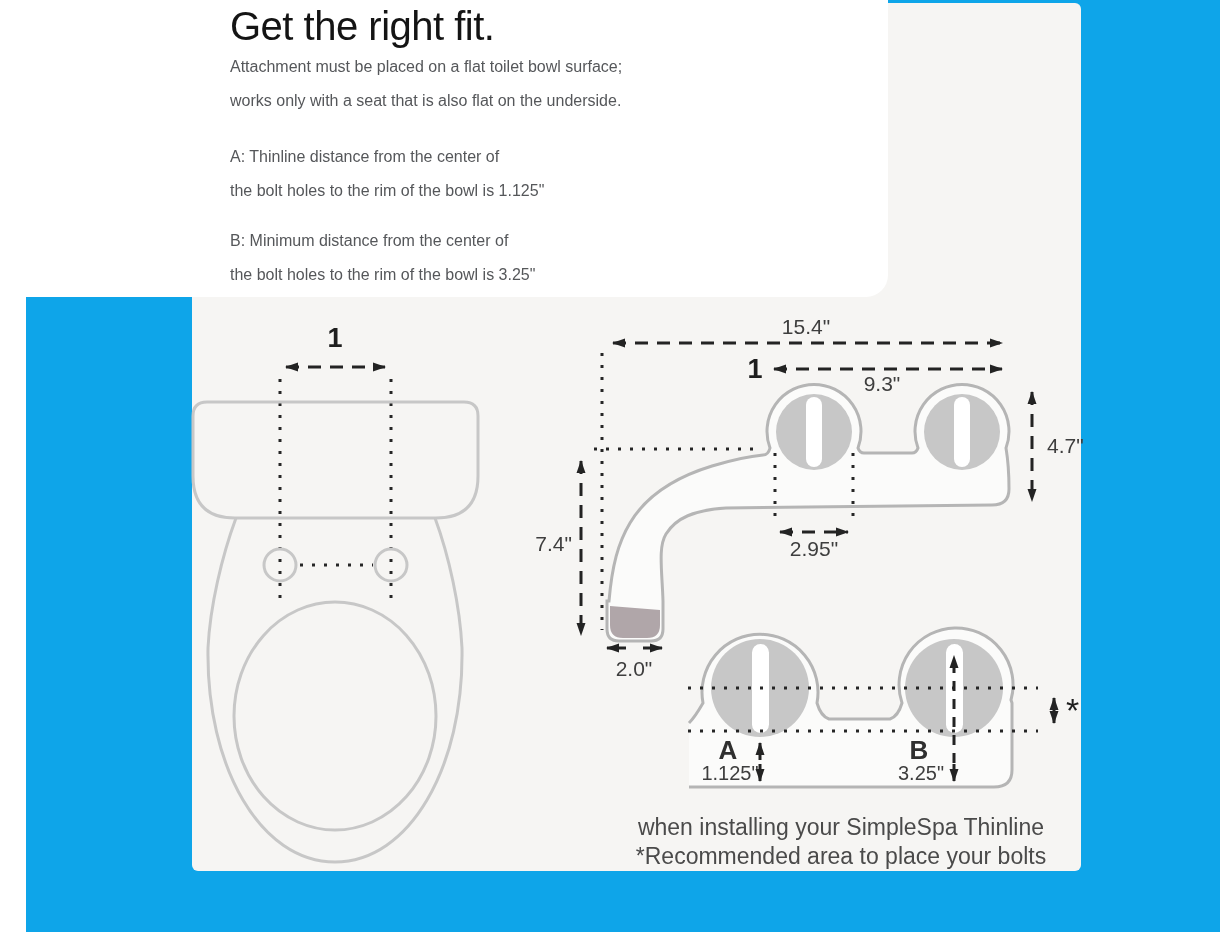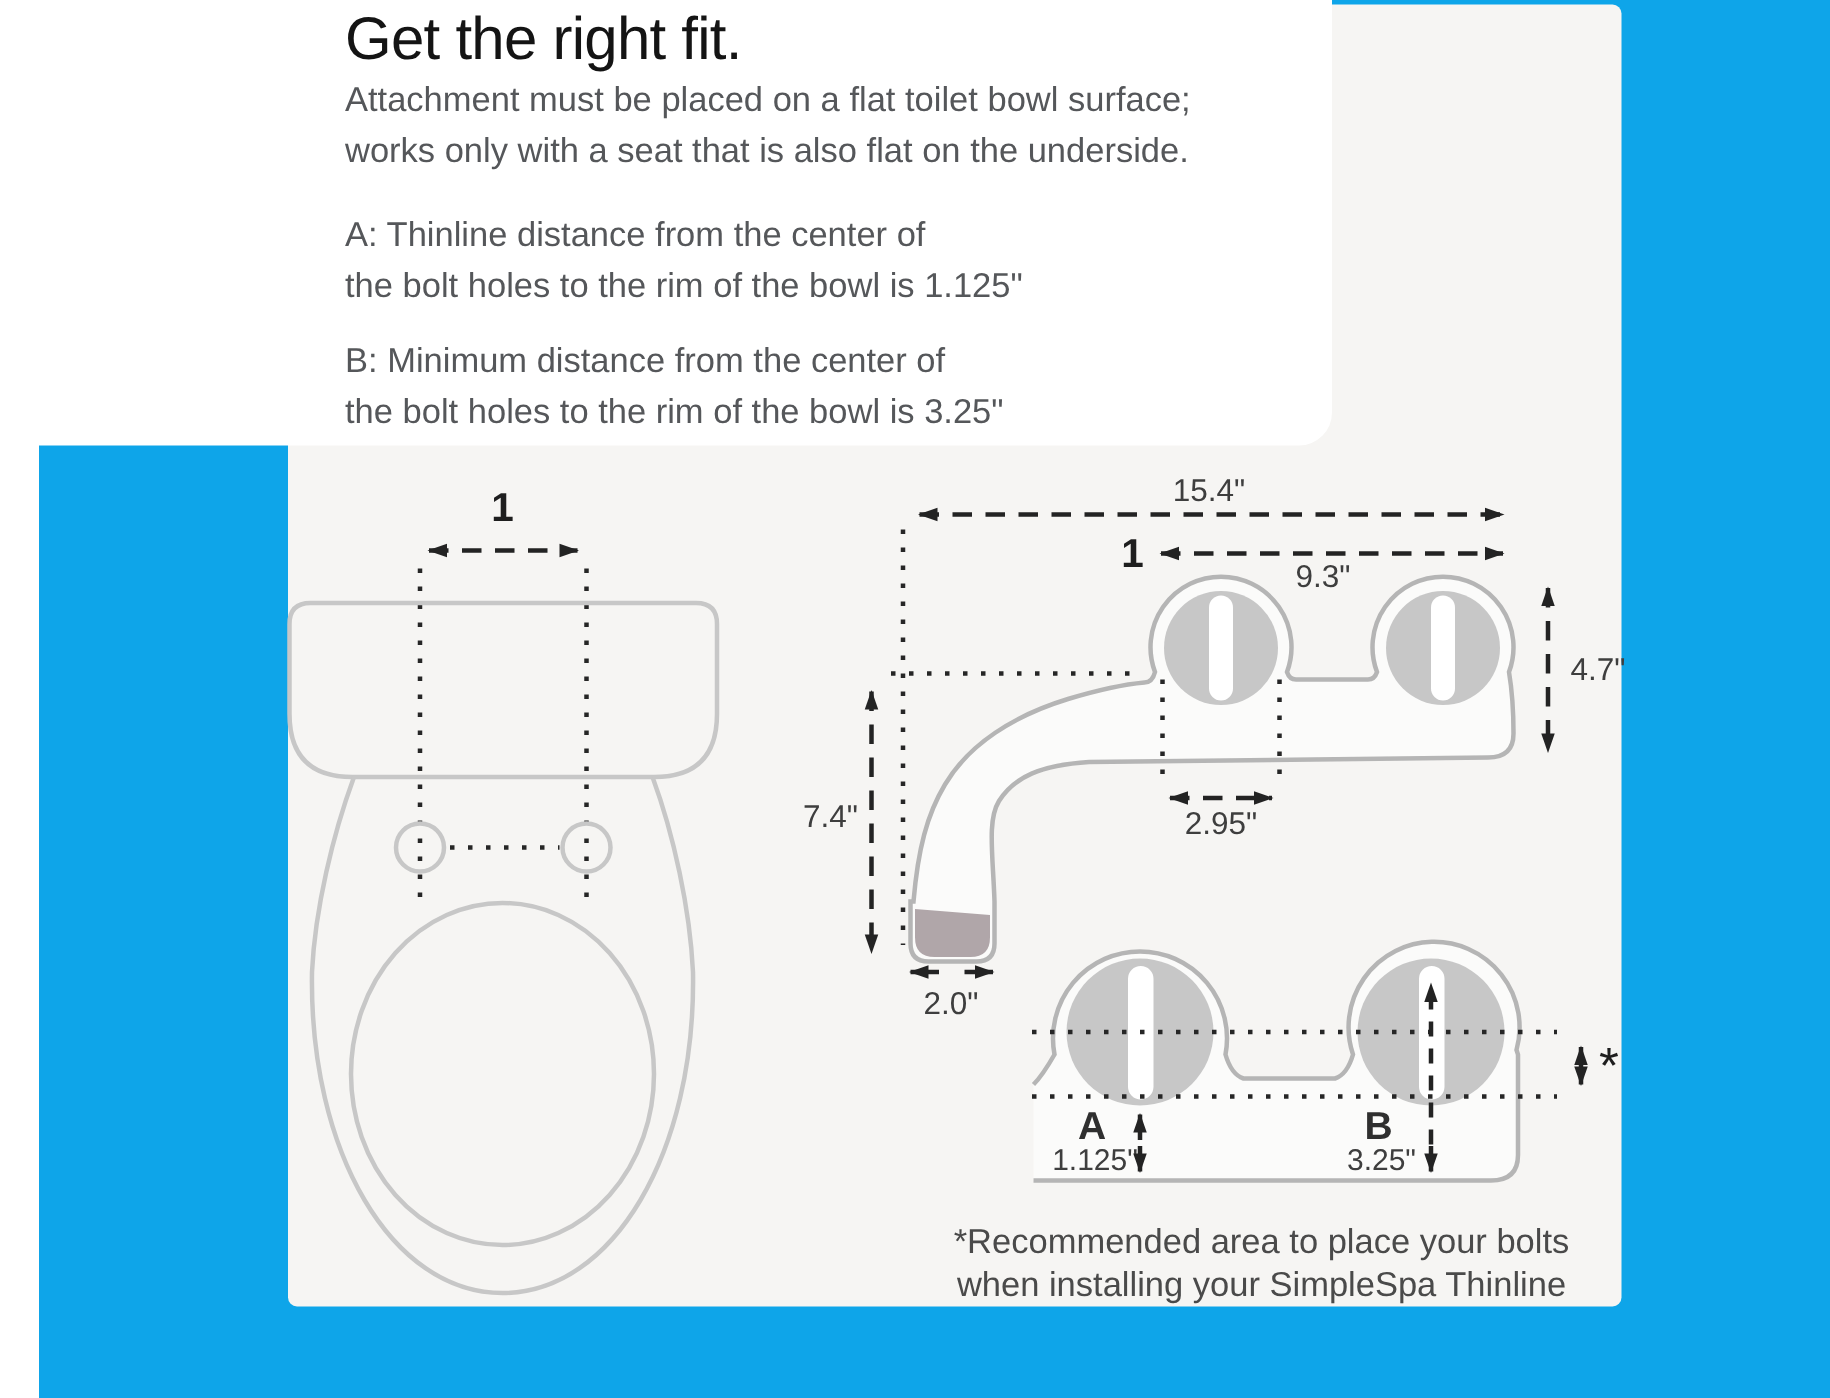--- a/index.html
+++ b/index.html
@@ -13,21 +13,21 @@
     background:#f6f5f3; border-radius:6px;
   }
   .info-card {
     position:absolute; left:0; top:0; width:862px; height:297px;
     background:#ffffff; border-bottom-right-radius:22px;
   }
   .card-title {
     position:absolute; left:204px; top:2px; font-size:40px; font-weight:400;
     letter-spacing:-0.5px; color:#141414; line-height:48px;
   }
-  .card-text { position:absolute; left:204px; font-size:23px; line-height:33.5px; color:#55575a; }
+  .card-text { position:absolute; left:204px; font-size:16px; line-height:33.5px; color:#55575a; }
   .intro  { top:50px; }
   .note-a { top:140px; }
   .note-b { top:224px; }
   svg.diagram { position:absolute; left:0; top:0; }
   .outline   { fill:none; stroke:#c7c7c7; stroke-width:3; }
   .casing    { fill:#fbfbfa; stroke:#b5b5b5; stroke-width:3; }
   .casing-open { fill:#fbfbfa; stroke:none; }
   .casing-stroke { fill:none; stroke:#b5b5b5; stroke-width:3; }
   .dial      { fill:#c7c7c7; }
   .slot      { fill:#ffffff; }
@@ -173,17 +173,17 @@
       <line class="solidln" x1="734" y1="764" x2="734" y2="781" marker-end="url(#ah)"></line>
 
       <text class="ablabel" x="893" y="759" text-anchor="middle">B</text>
       <line class="dash-sm" x1="928" y1="763" x2="928" y2="656" marker-end="url(#ah)"></line>
       <text class="meas-sm" x="895" y="780" text-anchor="middle">3.25"</text>
       <line class="solidln" x1="928" y1="764" x2="928" y2="781" marker-end="url(#ah)"></line>
     </g>
   </svg>
 
   <div class="footnote">
+    <div>when installing your SimpleSpa Thinline</div>
     <div>*Recommended area to place your bolts</div>
-    <div>when installing your SimpleSpa Thinline</div>
   </div>
 
 </div>
 
 </body></html>

